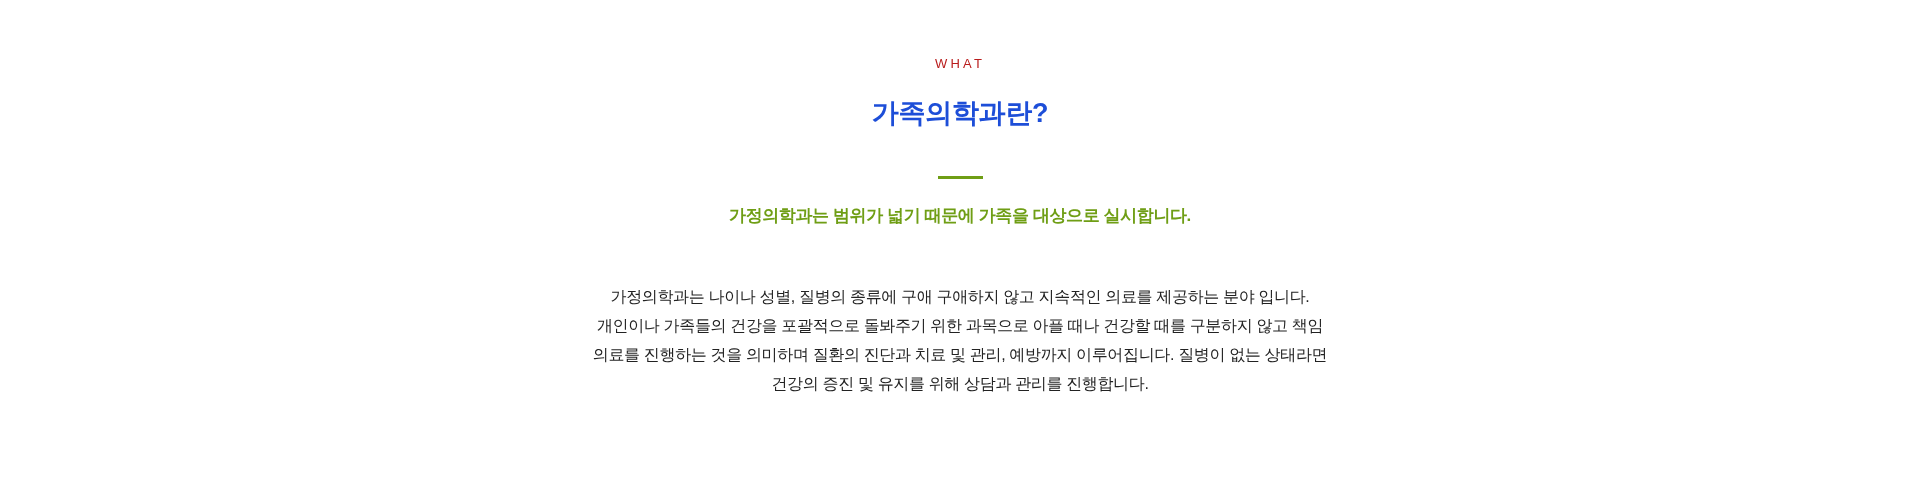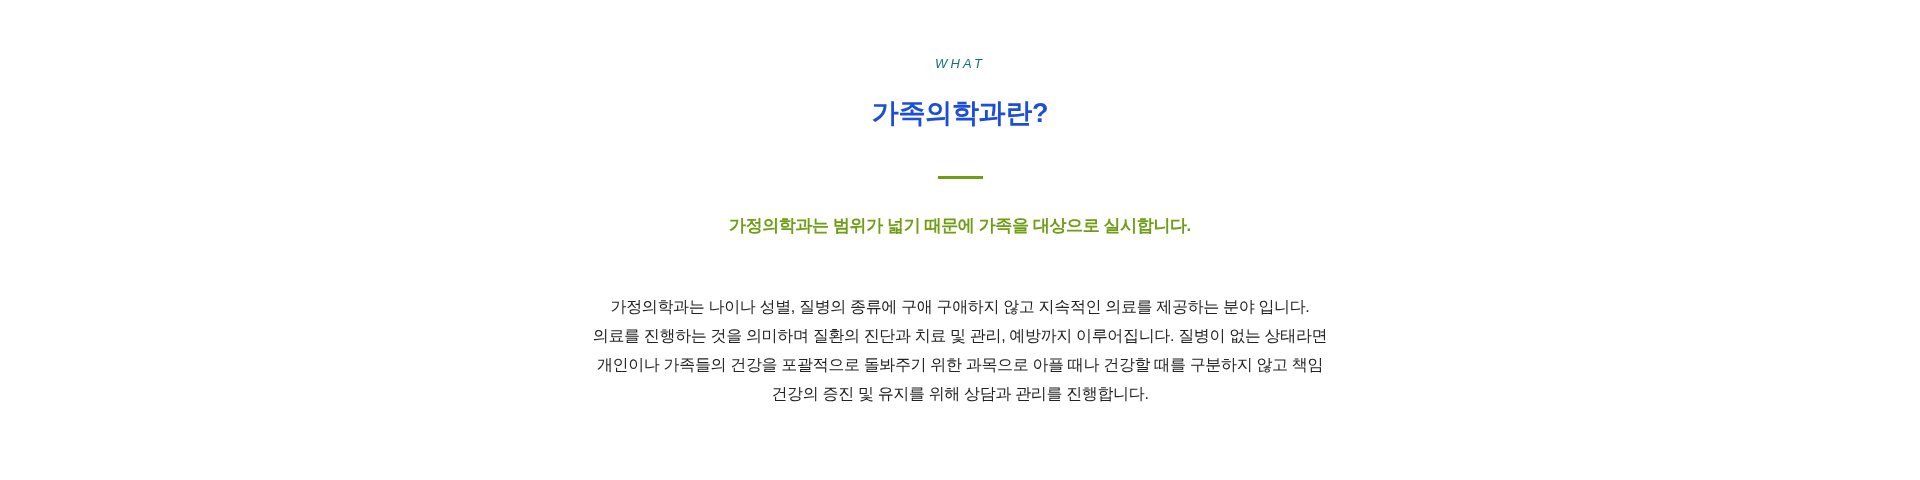--- a/index.html
+++ b/index.html
@@ -24,25 +24,24 @@
     flex-direction: column;
     align-items: center;
     background: #ffffff;
     padding-top: 54px;
   }
 
   .eyebrow {
     font-size: 13px;
     line-height: 20px;
     letter-spacing: 3.2px;
-    color: #0f766e;
+    color: #b91c1c;
     font-weight: 400;
     text-transform: uppercase;
     text-align: center;
-    font-style: italic;
   }
 
   .heading {
     margin-top: 21px;
     font-size: 27px;
     line-height: 36px;
     font-weight: 700;
     color: #1d4ed8;
     letter-spacing: -0.3px;
     text-align: center;
@@ -57,21 +56,21 @@
   }
 
   .divider {
     width: 45px;
     height: 3px;
     background: #6f9e15;
     display: block;
   }
 
   .lead {
-    margin-top: 30px;
+    margin-top: 20px;
     font-size: 17px;
     line-height: 26px;
     font-weight: 700;
     color: #6f9e15;
     letter-spacing: -0.4px;
     text-align: center;
   }
 
   .body-copy {
     margin-top: 36px;
@@ -99,18 +98,18 @@
   <h2 class="heading">가족의학과란?</h2>
 
   <div class="divider-wrap">
     <span class="divider"></span>
   </div>
 
   <p class="lead">가정의학과는 범위가 넓기 때문에 가족을 대상으로 실시합니다.</p>
 
   <div class="body-copy">
     <span class="line">가정의학과는  나이나  성별,  질병의  종류에  구애  구애하지  않고  지속적인  의료를  제공하는  분야  입니다.</span>
+    <span class="line">개인이나 가족들의 건강을 포괄적으로 돌봐주기 위한 과목으로 아플 때나 건강할 때를 구분하지 않고 책임</span>
     <span class="line">의료를 진행하는 것을 의미하며 질환의 진단과 치료 및 관리, 예방까지 이루어집니다.  질병이 없는 상태라면</span>
-    <span class="line">개인이나 가족들의 건강을 포괄적으로 돌봐주기 위한 과목으로 아플 때나 건강할 때를 구분하지 않고 책임</span>
     <span class="line">건강의 증진 및 유지를 위해 상담과 관리를 진행합니다.</span>
   </div>
 
 </div>
 
 </body></html>

